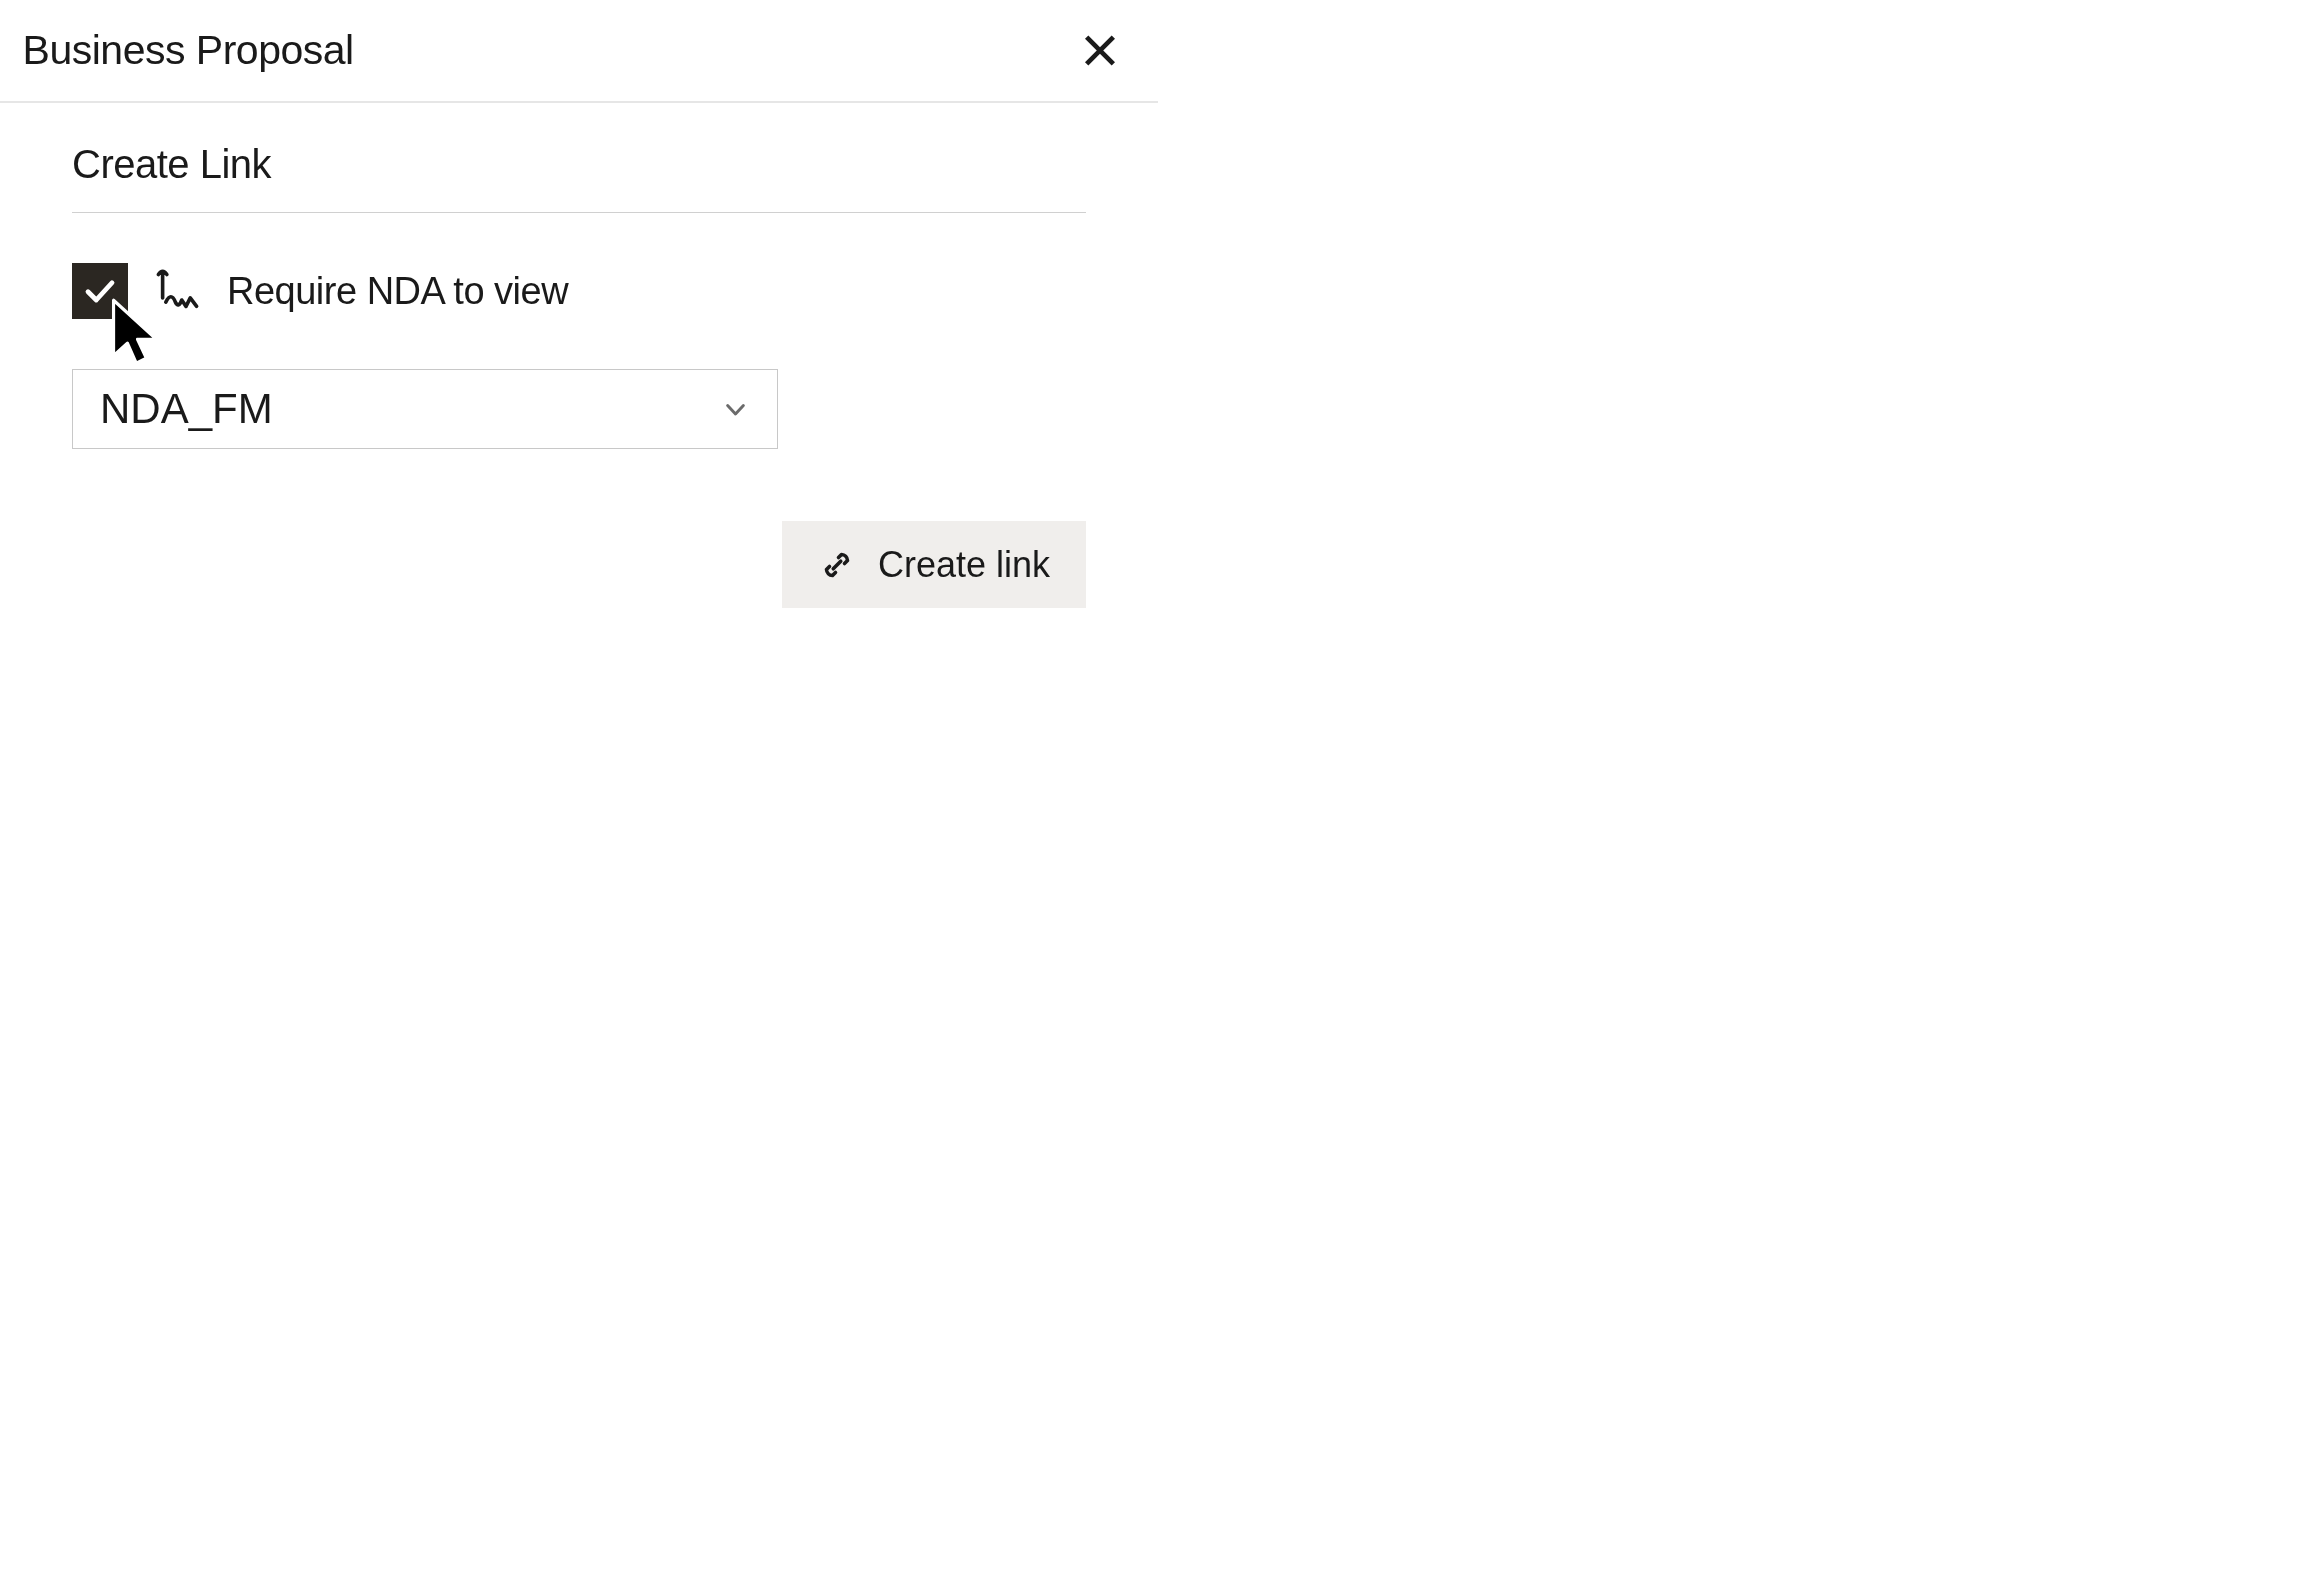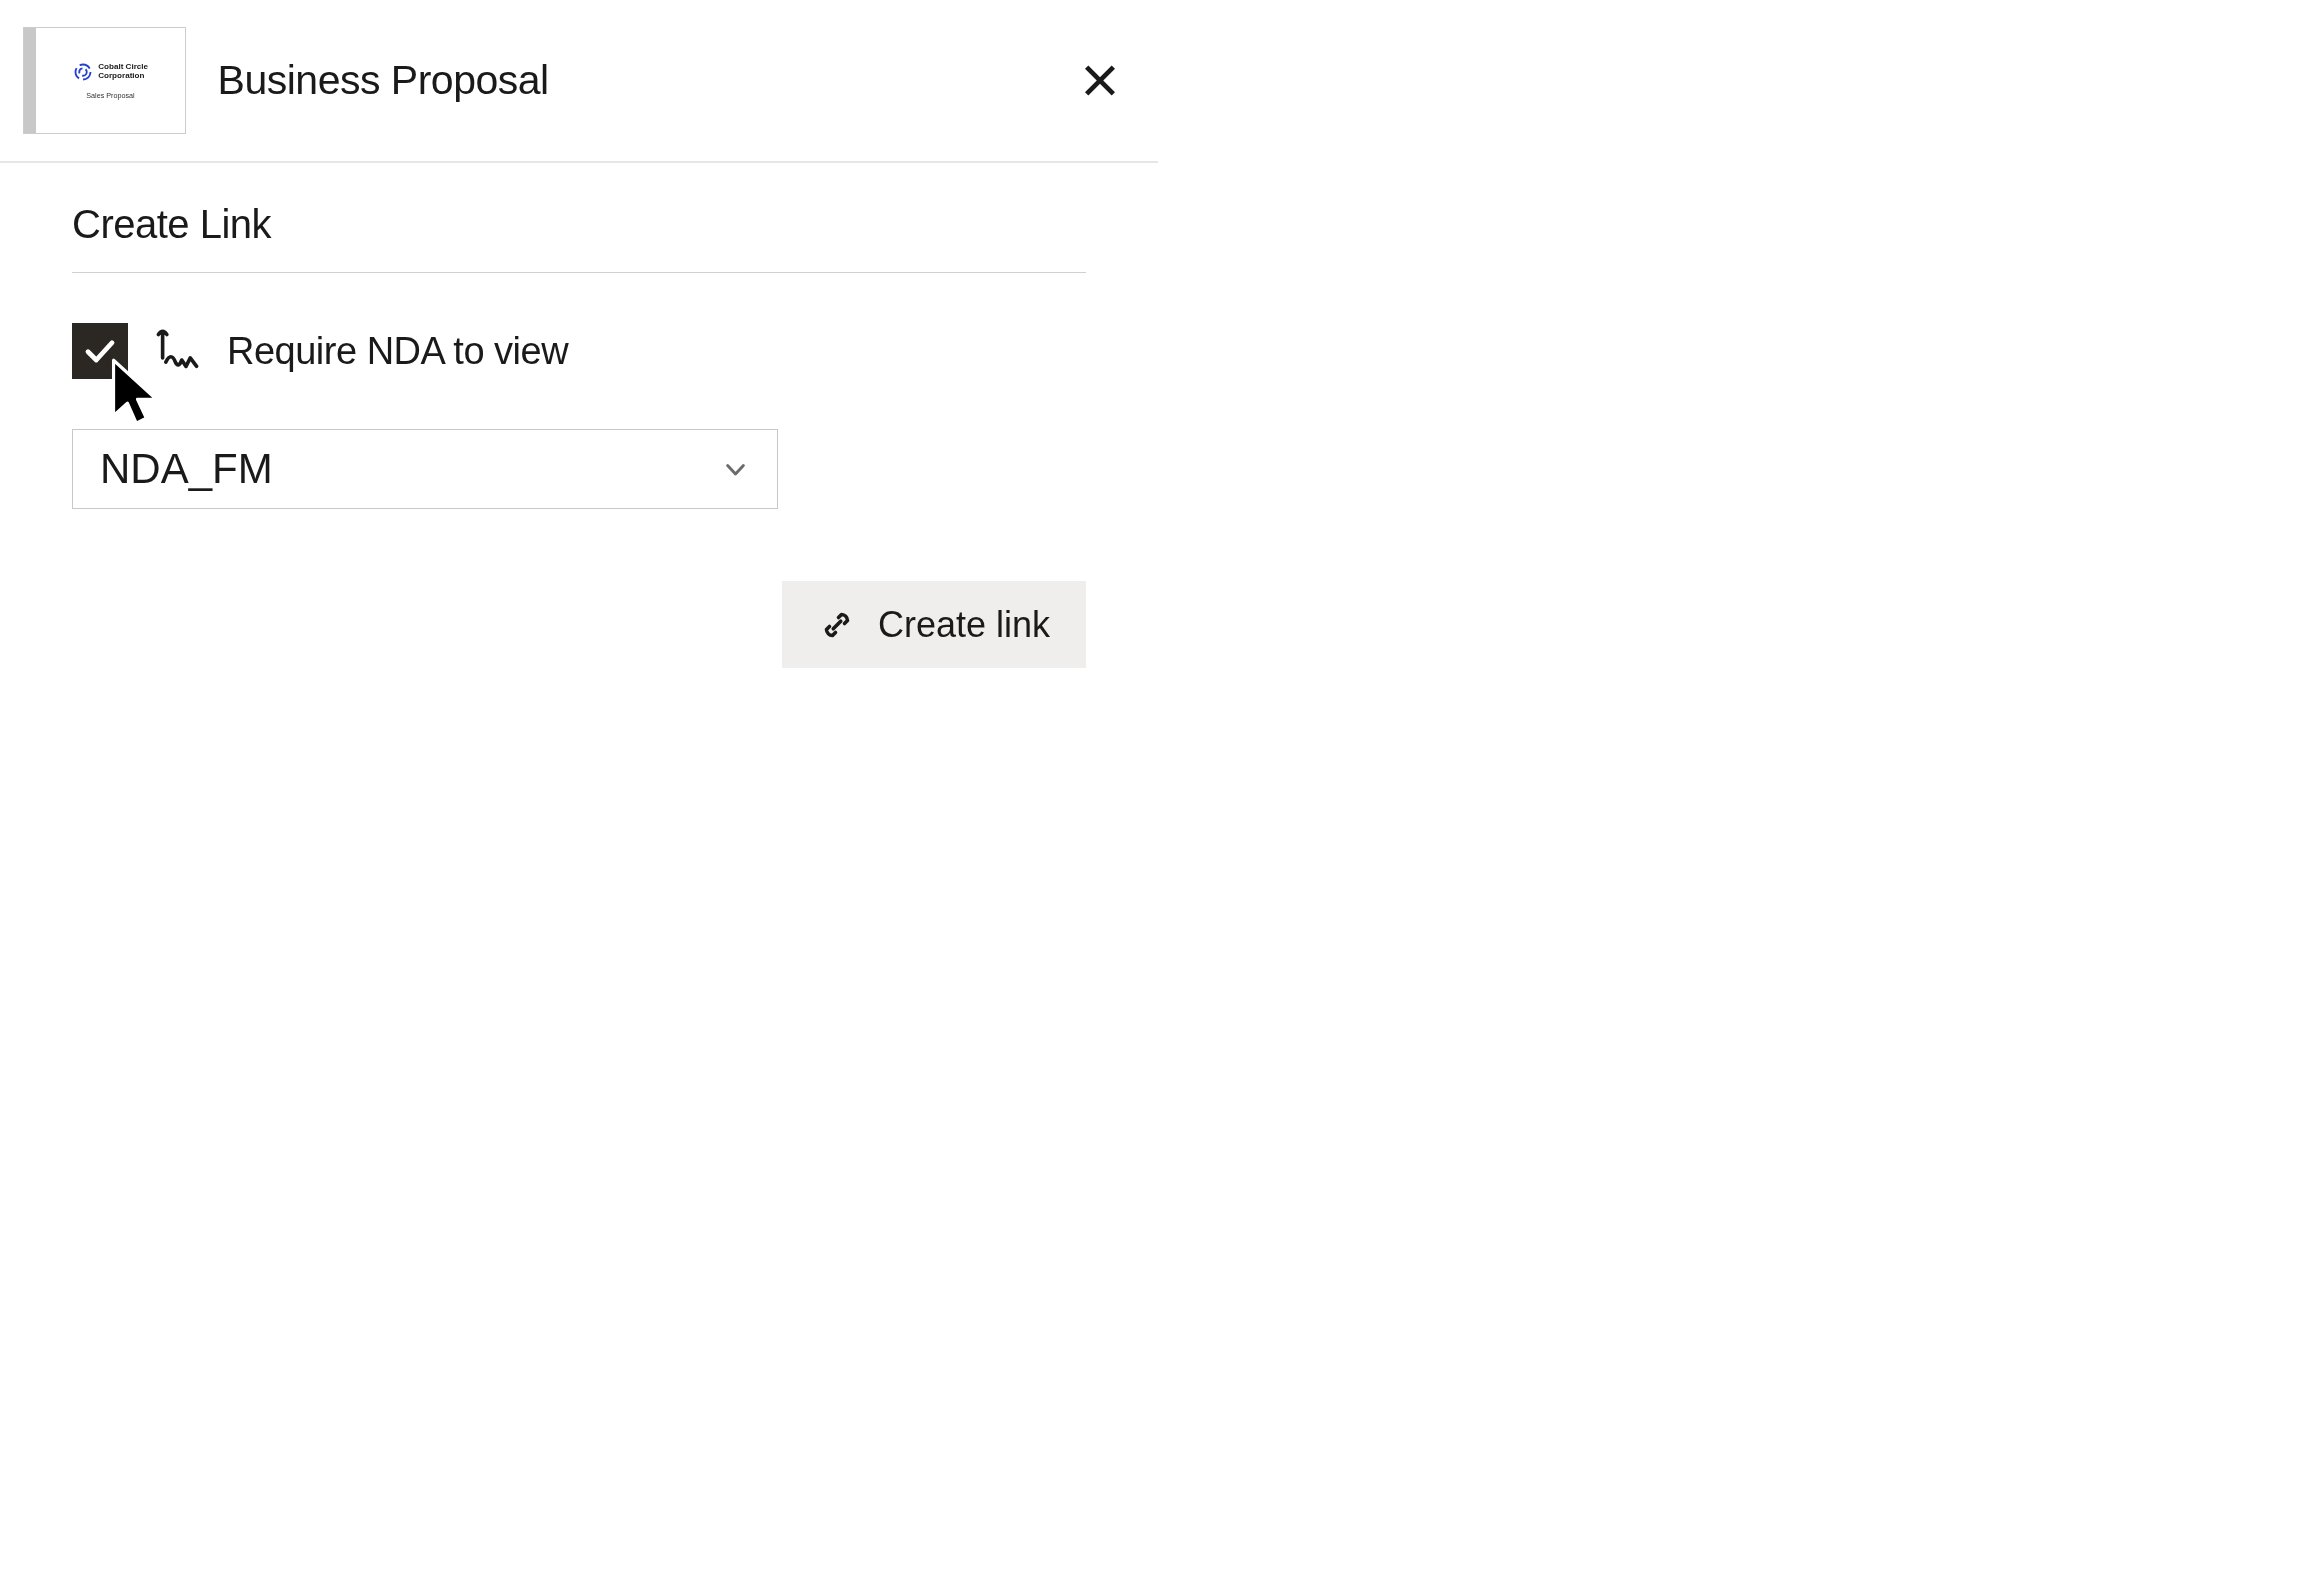--- a/index.html
+++ b/index.html
@@ -194,36 +194,20 @@
       height: 38px;
       display: flex;
       align-items: center;
       justify-content: center;
     }
   </style>
 </head>
 <body>
 
 <div class="header">
-  <div class="thumbnail">
-    <div class="thumbnail-binding"></div>
-    <div class="thumbnail-content">
-      <div class="thumb-logo-row">
-        <svg class="thumb-logo" viewBox="0 0 24 24">
-          <circle cx="12" cy="12" r="9" fill="none" stroke="#2240d0" stroke-width="2.2" stroke-dasharray="14 5"></circle>
-          <circle cx="12" cy="12" r="4.5" fill="none" stroke="#2240d0" stroke-width="2.2" stroke-dasharray="8 4"></circle>
-        </svg>
-        <div>
-          <div class="thumb-company">Cobalt Circle</div>
-          <div class="thumb-company">Corporation</div>
-        </div>
-      </div>
-      <div class="thumb-subtitle">Sales Proposal</div>
-    </div>
-  </div>
   <h1 class="title">Business Proposal</h1>
   <button class="close-btn">
     <svg viewBox="0 0 24 24" width="40" height="40">
       <line x1="4" y1="4" x2="20" y2="20" stroke="#1a1a1a" stroke-width="2.8"></line>
       <line x1="20" y1="4" x2="4" y2="20" stroke="#1a1a1a" stroke-width="2.8"></line>
     </svg>
   </button>
 </div>
 
 <div class="section">

